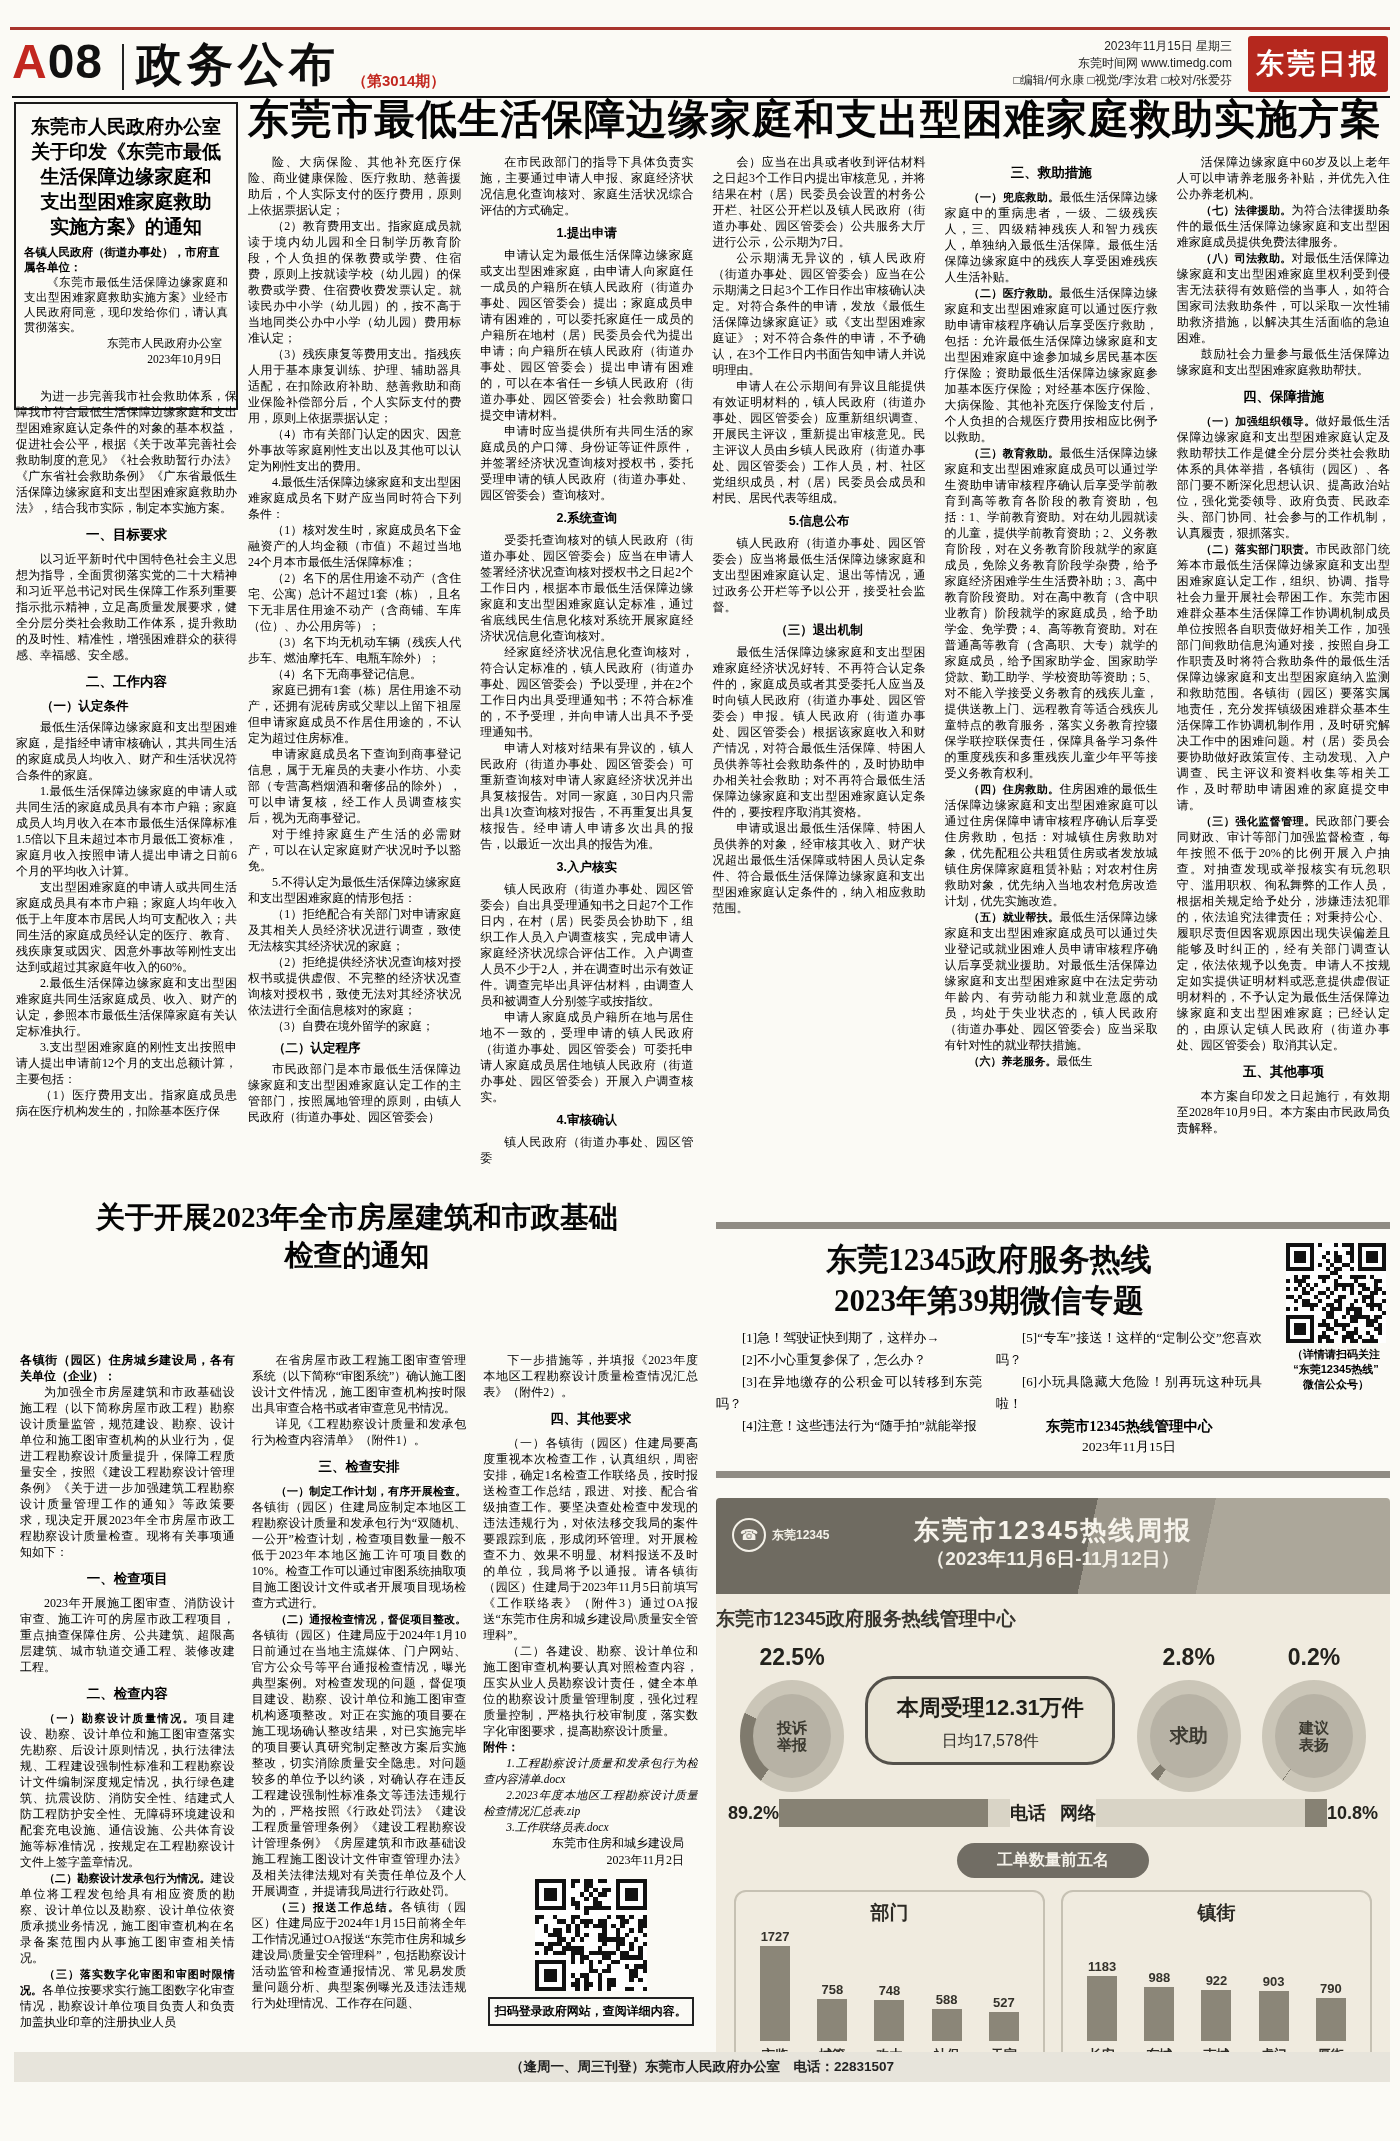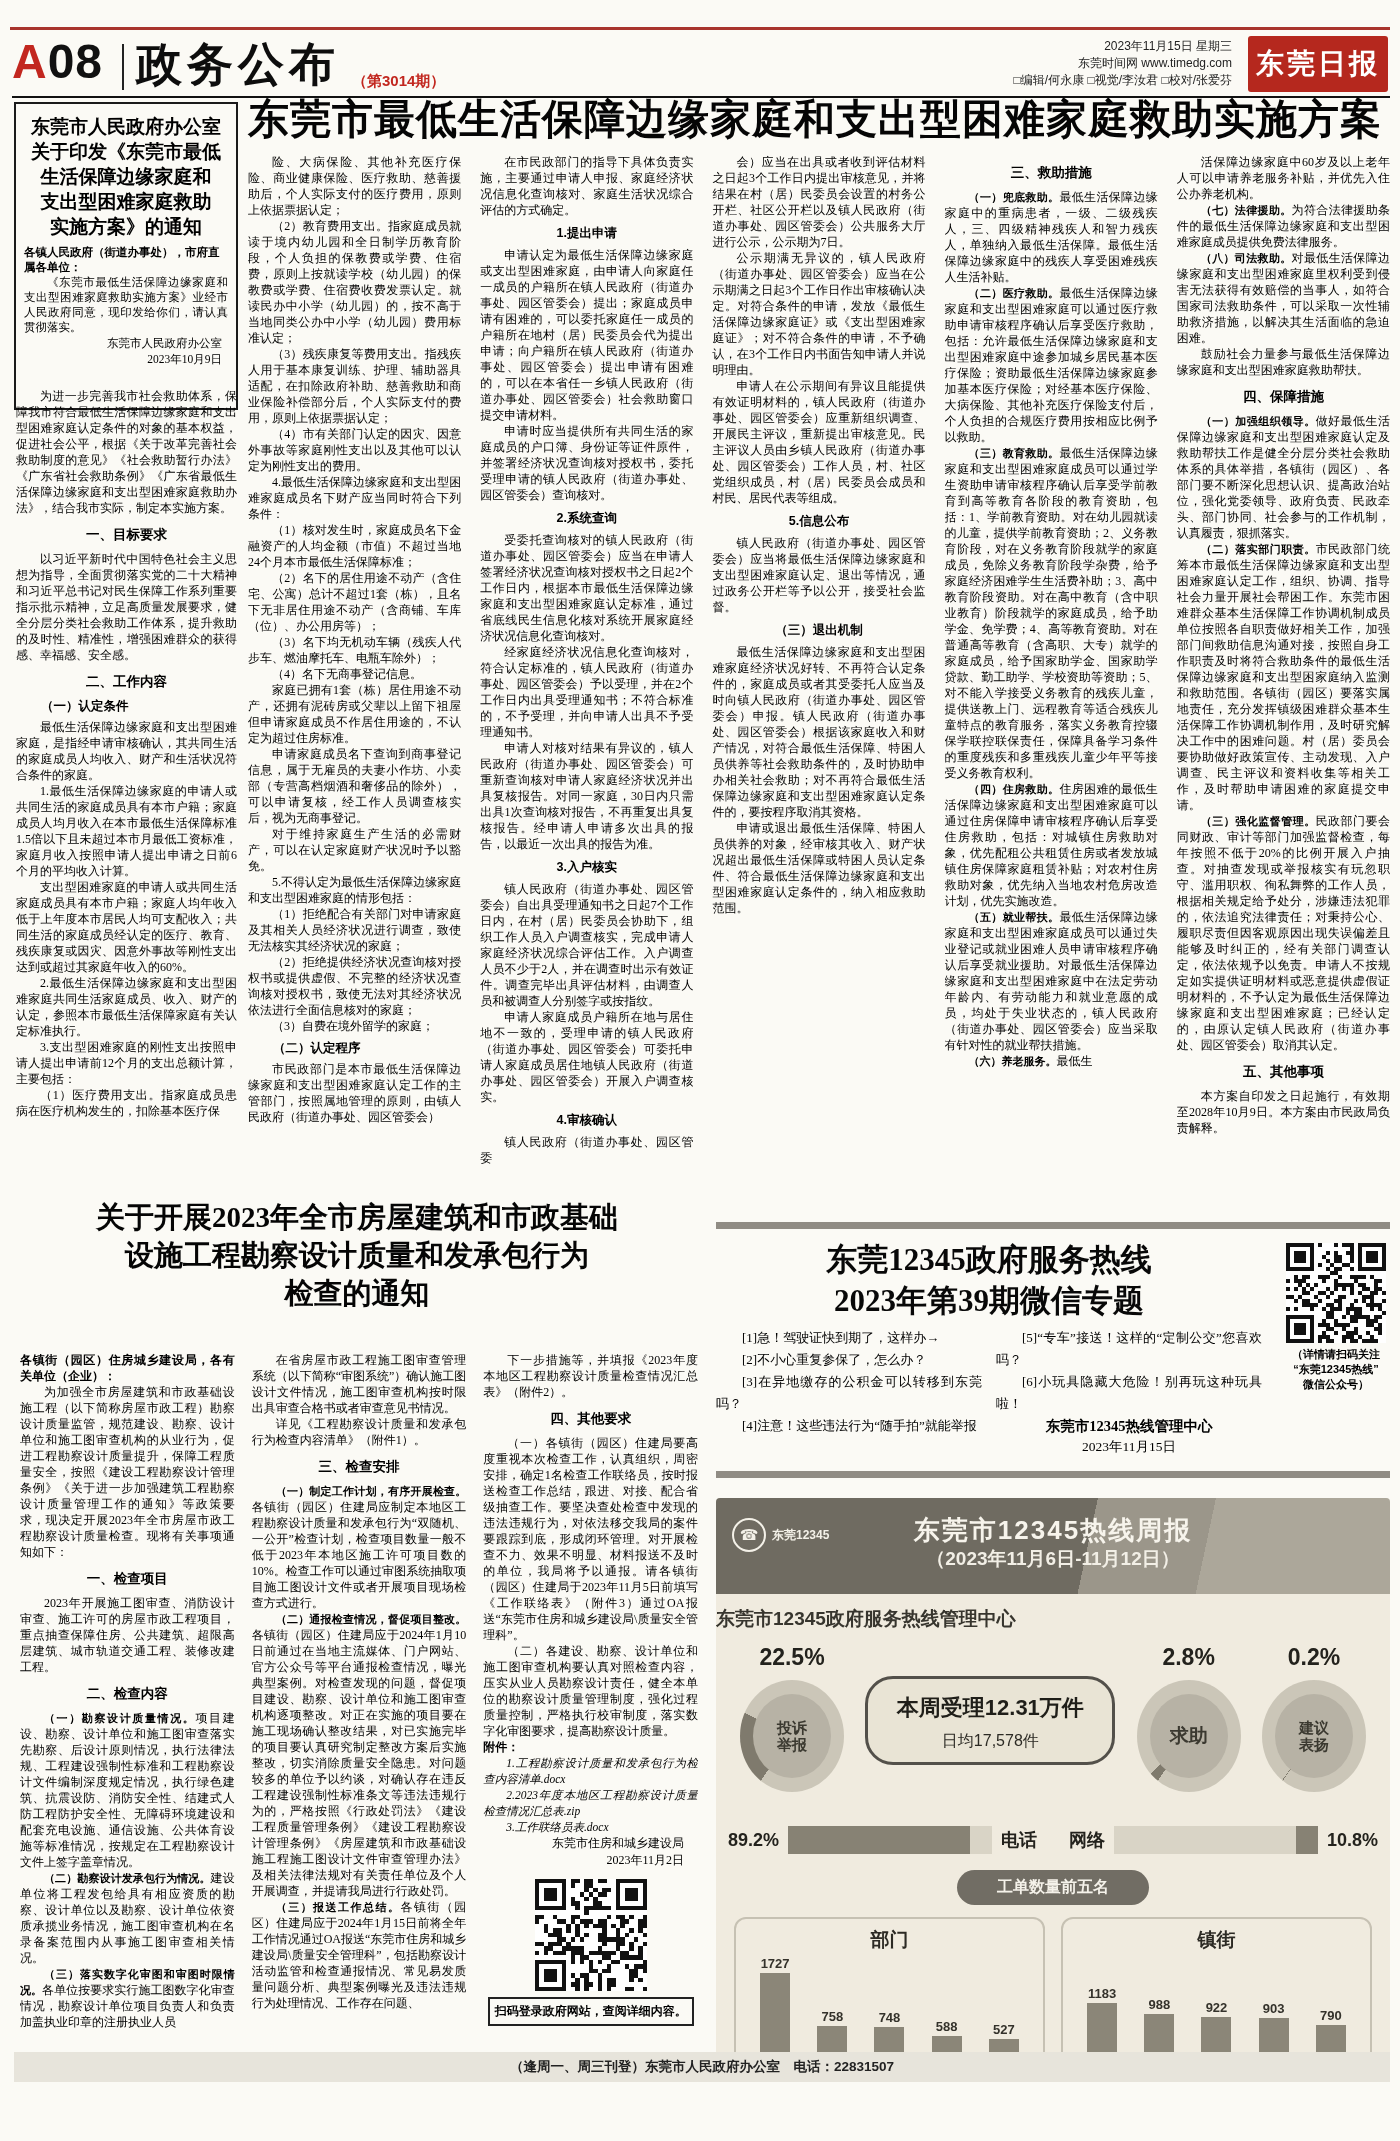--- a/index.html
+++ b/index.html
@@ -69,21 +69,21 @@
   .wk-org{margin-top:12px;font:bold 19px "Liberation Sans","DejaVu Sans",sans-serif;color:#37352e;}
   .wk-stats{margin-top:12px;display:flex;justify-content:space-between;align-items:flex-start;padding:0 24px;}
   .stat{text-align:center;}
   .pct{font:bold 23px "Liberation Sans","DejaVu Sans",sans-serif;color:#23221d;margin-bottom:9px;}
   .donut{position:relative;width:104px;height:112px;border-radius:50%;}
   .dhole{position:absolute;left:13px;top:14px;right:13px;bottom:14px;border-radius:50%;background:#b7b2a5;display:flex;align-items:center;justify-content:center;
          font:bold 19px "Liberation Sans","DejaVu Sans",sans-serif;color:#3b3930;text-align:center;}
   .wk-box{margin-top:32px;width:232px;border:3px solid #53504a;border-radius:28px;background:#e9e4d5;padding:14px 6px 10px;text-align:center;}
   .wk-box .t1{font:bold 22px "Liberation Sans","DejaVu Sans",sans-serif;color:#1f1e19;}
   .wk-box .t2{margin-top:8px;font:16px "Liberation Sans","DejaVu Sans",sans-serif;color:#2c2a24;}
-  .wk-ch{margin-top:34px;display:flex;align-items:center;gap:9px;padding:0 12px;font:bold 18px "Liberation Sans","DejaVu Sans",sans-serif;color:#23221d;}
+  .wk-ch{margin-top:7px;display:flex;align-items:center;padding:0 12px;font:bold 18px "Liberation Sans","DejaVu Sans",sans-serif;color:#23221d;}
   .chbar{position:relative;height:28px;flex:1;}
   .chbar .fill{position:absolute;inset:0;}
   .b-phone .fill{background:#878274;}
   .b-phone .tip{position:absolute;right:0;top:0;bottom:0;width:22px;background:#d9d4c6;}
   .b-net .fill{background:#d9d4c6;}
   .b-net .tip{position:absolute;right:0;top:0;bottom:0;width:22px;background:#878274;}
   .wk-pill{margin:16px auto 0;width:192px;padding:7px 0;border-radius:20px;background:#716d64;color:#f5f2ea;text-align:center;
            font:bold 16px "Liberation Sans","DejaVu Sans",sans-serif;}
   .wk-cards{margin-top:12px;display:flex;gap:16px;padding:0 18px;}
   .wk-card{flex:1;border:2px solid #c6c1b3;border-radius:12px;padding:8px 6px 6px;height:188px;box-sizing:border-box;}
@@ -208,21 +208,20 @@
         <div class="col-p"><b>（一）加强组织领导。</b>做好最低生活保障边缘家庭和支出型困难家庭认定及救助帮扶工作是健全分层分类社会救助体系的具体举措，各镇街（园区）、各部门要不断深化思想认识、提高政治站位，强化党委领导、政府负责、民政牵头、部门协同、社会参与的工作机制，认真履责，狠抓落实。</div>
         <div class="col-p"><b>（二）落实部门职责。</b>市民政部门统筹本市最低生活保障边缘家庭和支出型困难家庭认定工作，组织、协调、指导社会力量开展社会帮困工作。东莞市困难群众基本生活保障工作协调机制成员单位按照各自职责做好相关工作，加强部门间救助信息沟通对接，按照自身工作职责及时将符合救助条件的最低生活保障边缘家庭和支出型困家庭纳入监测和救助范围。各镇街（园区）要落实属地责任，充分发挥镇级困难群众基本生活保障工作协调机制作用，及时研究解决工作中的困难问题。村（居）委员会要协助做好政策宣传、主动发现、入户调查、民主评议和资料收集等相关工作，及时帮助申请困难的家庭提交申请。</div>
         <div class="col-p"><b>（三）强化监督管理。</b>民政部门要会同财政、审计等部门加强监督检查，每年按照不低于20%的比例开展入户抽查。对抽查发现或举报核实有玩忽职守、滥用职权、徇私舞弊的工作人员，根据相关规定给予处分，涉嫌违法犯罪的，依法追究法律责任；对秉持公心、履职尽责但因客观原因出现失误偏差且能够及时纠正的，经有关部门调查认定，依法依规予以免责。申请人不按规定如实提供证明材料或恶意提供虚假证明材料的，不予认定为最低生活保障边缘家庭和支出型困难家庭；已经认定的，由原认定镇人民政府（街道办事处、园区管委会）取消其认定。</div>
         <div class="col-h">五、其他事项</div>
         <div class="col-p">本方案自印发之日起施行，有效期至2028年10月9日。本方案由市民政局负责解释。</div>
       </div>
   </div>
 
   <div class="abs n2title">
     <div>关于开展2023年全市房屋建筑和市政基础</div>
-    <div>设施工程勘察设计质量和发承包行为</div>
     <div>检查的通知</div>
   </div>
   <div class="abs n2cols">
     <div class="colbody">
         <div class="col-r">各镇街（园区）住房城乡建设局，各有关单位（企业）：</div>
         <div class="col-p">为加强全市房屋建筑和市政基础设施工程（以下简称房屋市政工程）勘察设计质量监管，规范建设、勘察、设计单位和施工图审查机构的从业行为，促进工程勘察设计质量提升，保障工程质量安全，按照《建设工程勘察设计管理条例》《关于进一步加强建筑工程勘察设计质量管理工作的通知》等政策要求，现决定开展2023年全市房屋市政工程勘察设计质量检查。现将有关事项通知如下：</div>
         <div class="col-h">一、检查项目</div>
         <div class="col-p">2023年开展施工图审查、消防设计审查、施工许可的房屋市政工程项目，重点抽查保障住房、公共建筑、超限高层建筑、城市轨道交通工程、装修改建工程。</div>
         <div class="col-h">二、检查内容</div>
         <div class="col-p"><b>（一）勘察设计质量情况。</b>项目建设、勘察、设计单位和施工图审查落实先勘察、后设计原则情况，执行法律法规、工程建设强制性标准和工程勘察设计文件编制深度规定情况，执行绿色建筑、抗震设防、消防安全性、结建式人防工程防护安全性、无障碍环境建设和配套充电设施、通信设施、公共体育设施等标准情况，按规定在工程勘察设计文件上签字盖章情况。</div>

